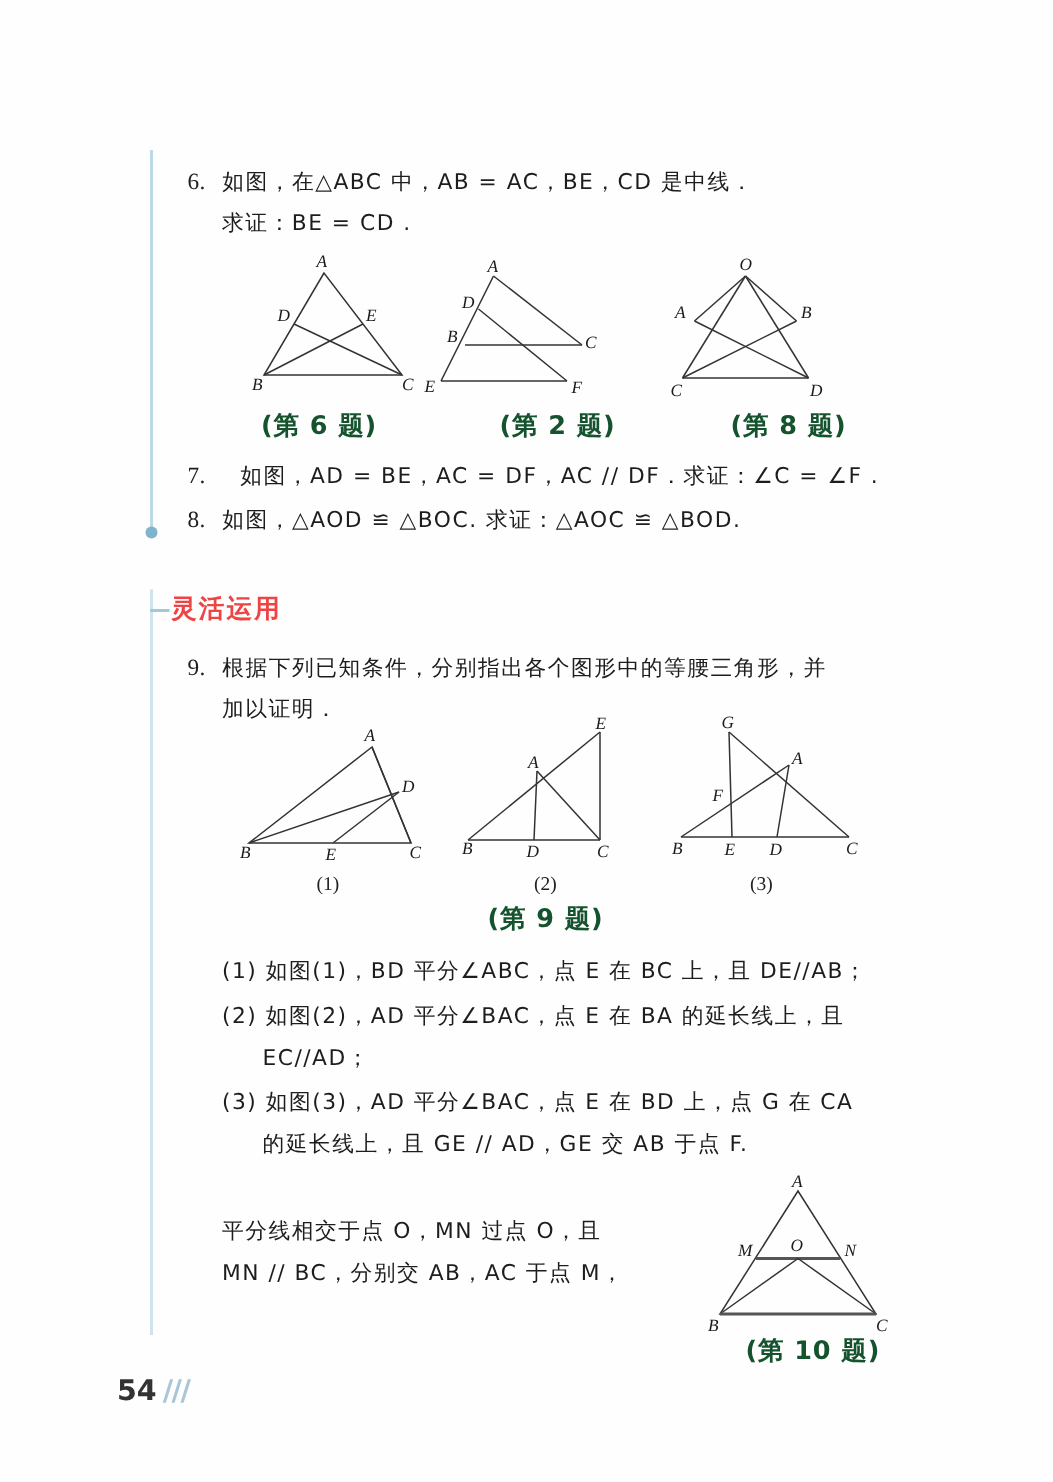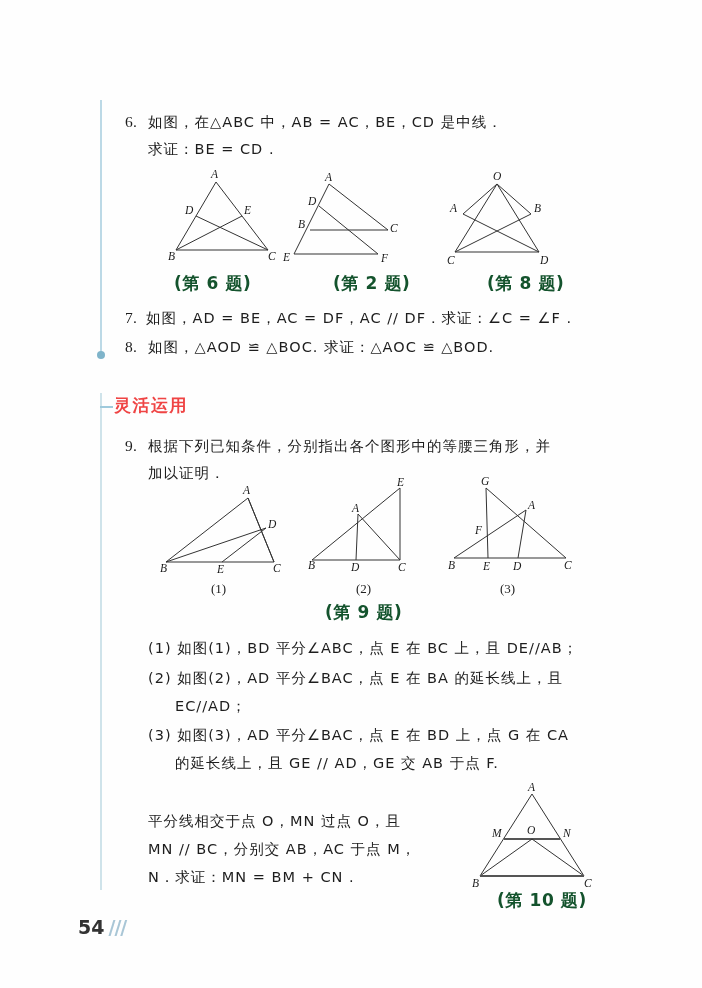--- a/index.html
+++ b/index.html
@@ -209,21 +209,21 @@
       <text x="13" y="42">A</text>
       <text x="97" y="42">B</text>
       <text x="10" y="94">C</text>
       <text x="103" y="94">D</text>
     </svg>
   </div>
   <div class="caption" style="left:487px; top:272px;">(第 8 题)</div>
 
   <div class="qline" style="left:125px; top:306px;">
     <span class="qnum">7.</span>
-    <span class="cn" style="margin-left:5px;">如图，AD = BE，AC = DF，AC // DF．求证：∠C = ∠F .</span>
+    <span class="cn" style="margin-left:19px;">如图，AD = BE，AC = DF，AC // DF．求证：∠C = ∠F .</span>
   </div>
 
   <div class="qline" style="left:125px; top:335px;">
     <span class="qnum">8.</span>
     <span class="cn" style="margin-left:7px;">如图，△AOD ≌ △BOC. 求证：△AOC ≌ △BOD.</span>
   </div>
 
   <div class="section-header">灵活运用</div>
 
   <div class="qline" style="left:125px; top:434px;">
@@ -309,23 +309,20 @@
   <div class="qline" style="left:175px; top:751px;">
     <span class="cn">的延长线上，且 GE // AD，GE 交 AB 于点 F.</span>
   </div>
 
   <div class="qline" style="left:148px; top:837px;">
     <span class="cn">MN // BC，分别交 AB，AC 于点 M，</span>
   </div>
   <div class="qline" style="left:148px; top:809px;">
     <span class="cn">平分线相交于点 O，MN 过点 O，且</span>
   </div>
-  <div class="qline" style="left:148px; top:865px;">
-    <span class="cn">N．求证：MN = BM + CN .</span>
-  </div>
 
   <div class="fig" style="left:470px; top:782px;">
     <svg width="125" height="110" viewBox="0 0 125 110">
 
       <g stroke="#333" stroke-width="1" fill="none">
         <path d="M62 12 L10 94 L114 94 Z"></path>
         <path d="M34 57 L90 57" stroke="#555" stroke-width="2"></path>
         <path d="M10 94 L62 57"></path>
         <path d="M114 94 L62 57"></path>
         <path d="M10 94 L114 94" stroke="#555" stroke-width="2"></path>

